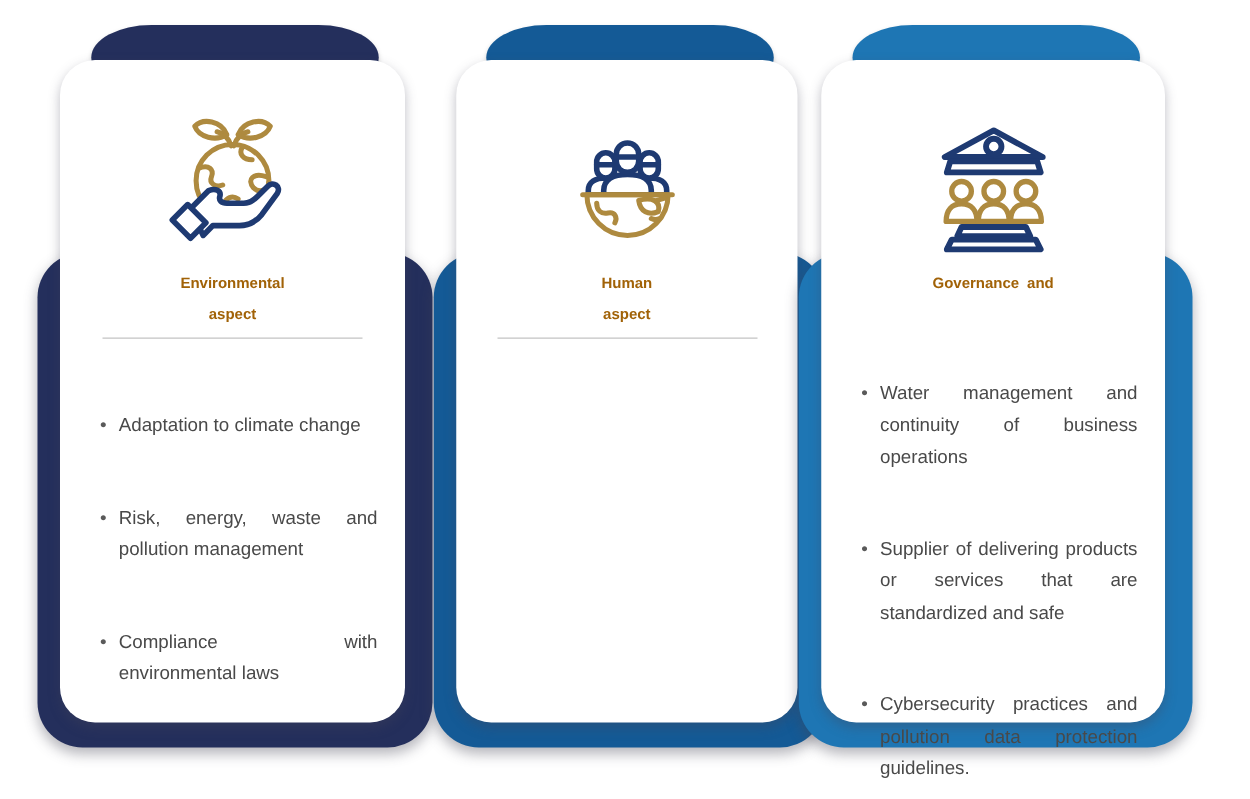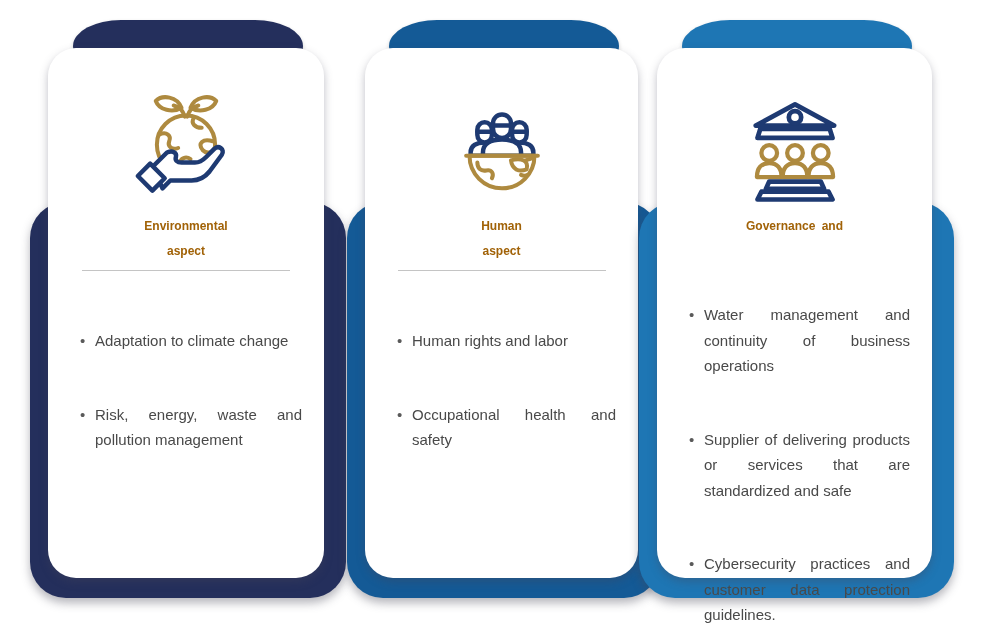--- a/index.html
+++ b/index.html
@@ -79,20 +79,24 @@
       <div class="divider"></div>
       <div class="list">
         <div class="list-item">
           <span class="marker"></span>
           <span class="li-text">Adaptation to climate change</span>
         </div>
         <div class="list-item">
           <span class="marker"></span>
           <span class="li-text">Risk, energy, waste and pollution management</span>
         </div>
+        <div class="list-item">
+          <span class="marker"></span>
+          <span class="li-text">Compliance with environmental laws</span>
+        </div>
       </div>
     </div>
   </div>
 
   <div class="card-group" id="group-soc">
     <div class="tab" style="background-color: rgb(20, 90, 150);"></div>
     <div class="back" style="background-color: rgb(20, 90, 150);"></div>
     <div class="card">
       <div class="icon-wrap">
         <svg viewBox="0 0 100 100" fill="none" stroke-linecap="round" stroke-linejoin="round">
@@ -115,30 +119,20 @@
             <path d="M71,61 L76,59.5"></path>
             <path d="M67,74 C69,75 71,75 73,74"></path>
           </g>
         </svg>
       </div>
       <div class="title">
         <div>Human</div>
         <div>aspect</div>
       </div>
       <div class="divider"></div>
-      <div class="list">
-        <div class="list-item">
-          <span class="marker"></span>
-          <span class="li-text">Human rights and labor</span>
-        </div>
-        <div class="list-item">
-          <span class="marker"></span>
-          <span class="li-text">Occupational health and safety</span>
-        </div>
-      </div>
     </div>
   </div>
 
   <div class="card-group" id="group-gov">
     <div class="tab" style="background-color: rgb(30, 118, 180);"></div>
     <div class="back" style="background-color: rgb(30, 118, 180);"></div>
     <div class="card">
       <div class="icon-wrap">
         <svg viewBox="0 0 100 100" fill="none" stroke-linecap="round" stroke-linejoin="round">
           <g stroke-width="4.2" fill="#ffffff" stroke="#1e3a72">
@@ -168,19 +162,19 @@
         <div class="list-item">
           <span class="marker"></span>
           <span class="li-text">Water management and continuity of business operations</span>
         </div>
         <div class="list-item">
           <span class="marker"></span>
           <span class="li-text">Supplier of delivering products or services that are standardized and safe</span>
         </div>
         <div class="list-item">
           <span class="marker"></span>
-          <span class="li-text">Cybersecurity practices and customer data protection guidelines.</span>
+          <span class="li-text">Cybersecurity practices and pollution data protection guidelines.</span>
         </div>
       </div>
     </div>
   </div>
 
 </div>
 
 </body></html>

